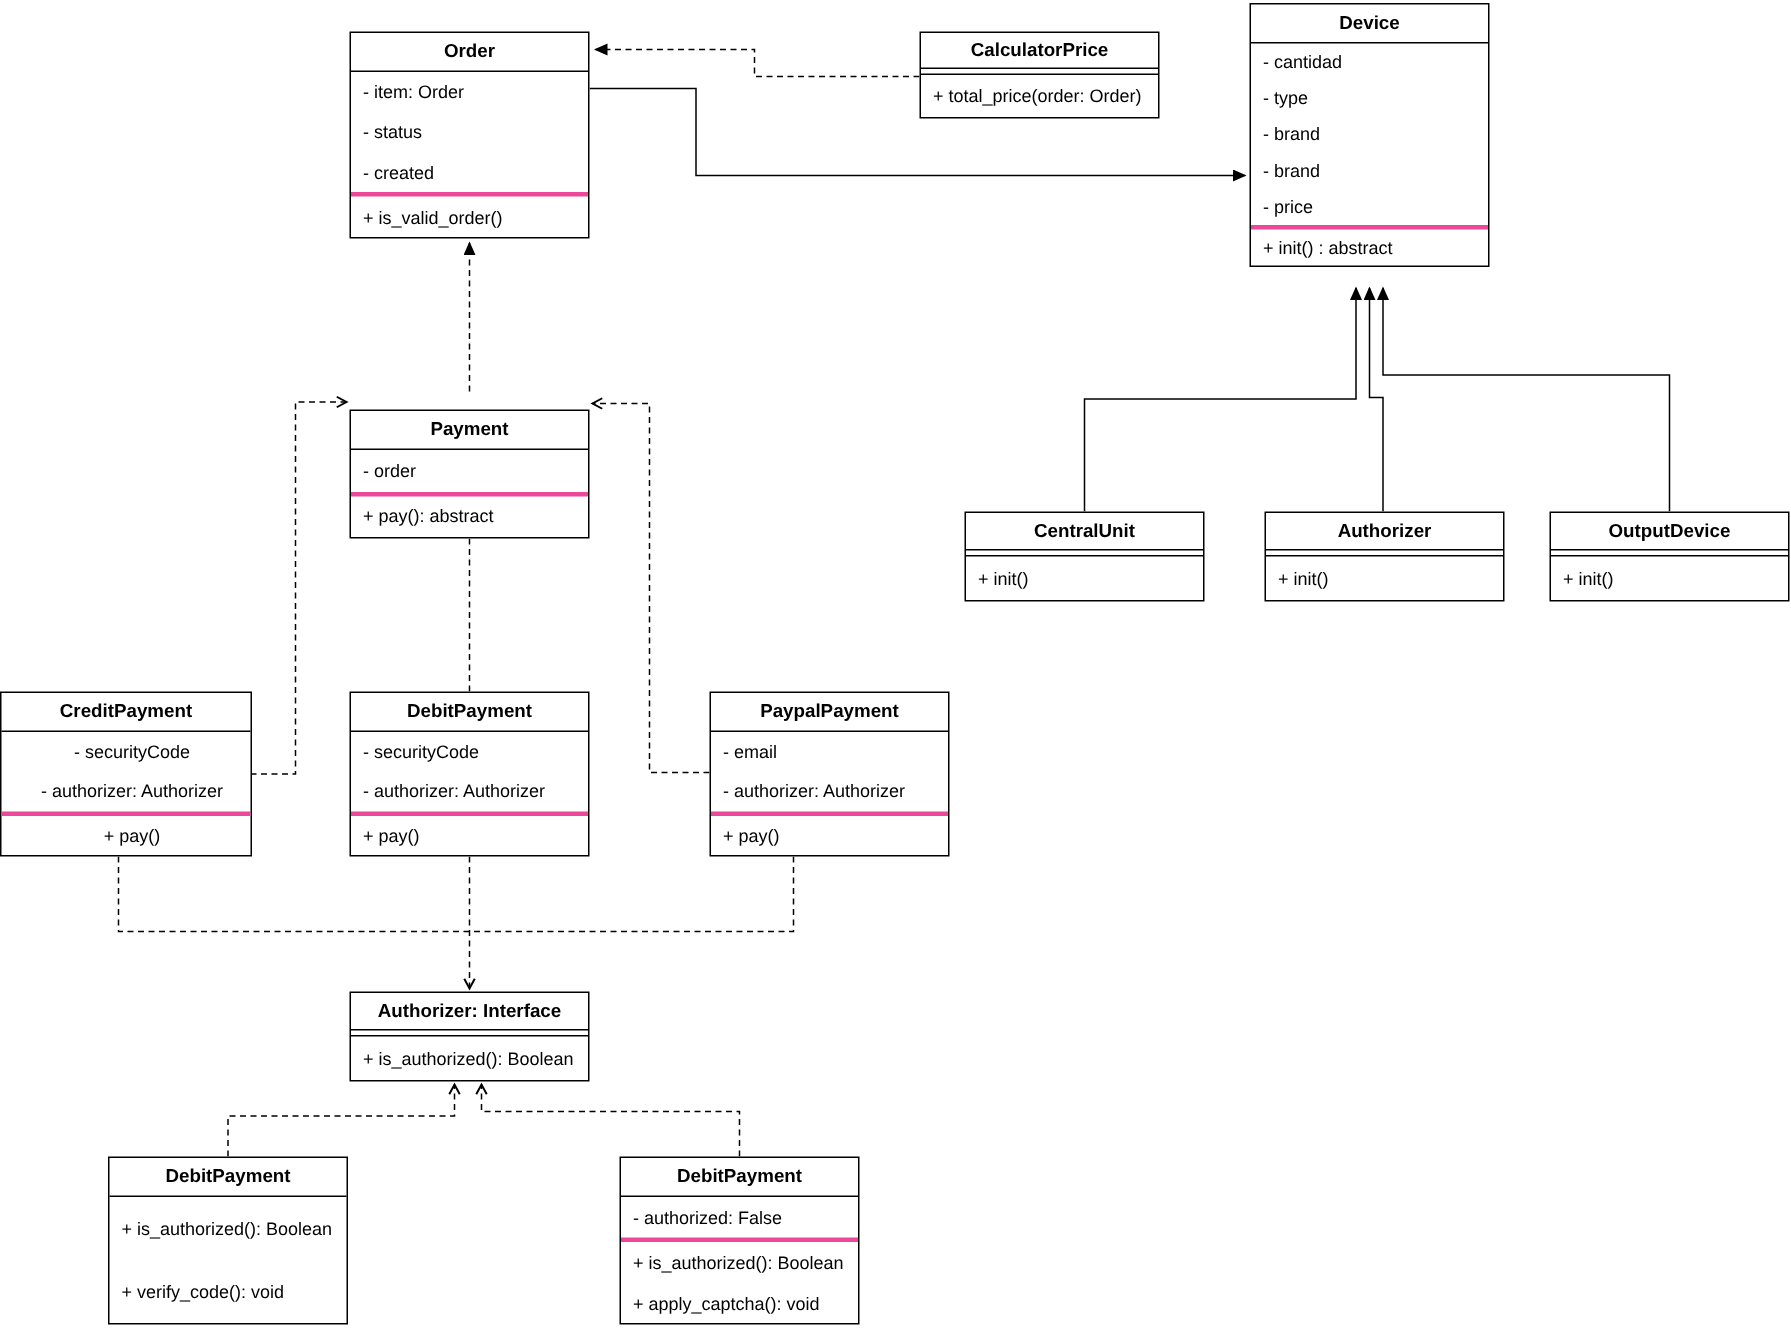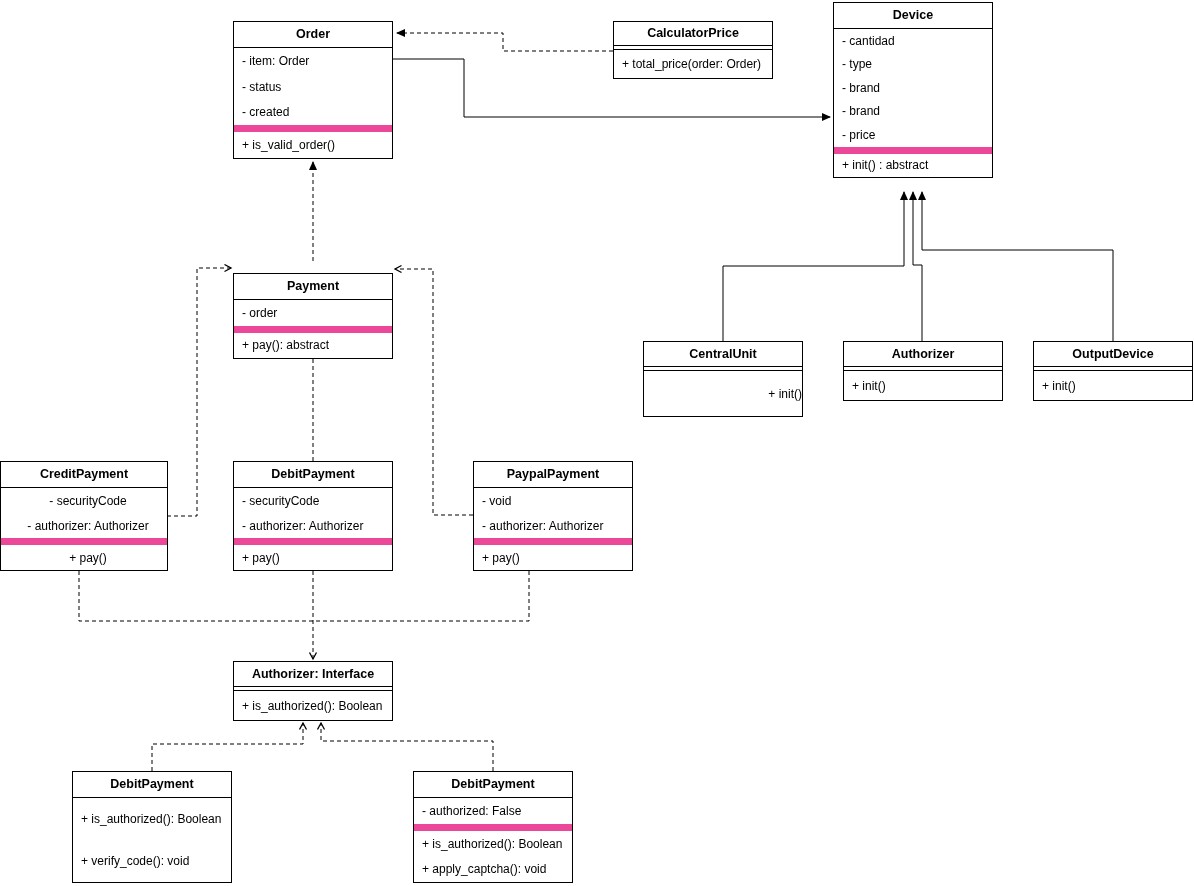--- a/index.html
+++ b/index.html
@@ -42,21 +42,21 @@
     border-bottom: 1px solid #000000;
   }
   .uml-section {
     display: flex;
     flex-direction: column;
     justify-content: space-around;
     padding-left: 8px;
     overflow: hidden;
     min-height: 0;
   }
-  .uml-section.bordered { border-bottom: 7px solid #ec4899; }
+  .uml-section.bordered { border-bottom: 3px solid #ec4899; }
   .uml-row { white-space: nowrap; }
 </style>
 </head>
 <body>
 
 <div id="canvas">
 
   <svg id="connector-layer">
     <defs>
       <marker id="mFilled" markerWidth="12" markerHeight="12" refX="8" refY="4" orient="auto" markerUnits="userSpaceOnUse">
@@ -124,21 +124,21 @@
   <div class="uml-class" style="left:233px;top:273px;width:160px;height:86px;">
     <div class="uml-title">Payment</div>
     <div class="uml-section bordered" style="flex-grow:1">
       <div class="uml-row">- order</div>
     </div>
     <div class="uml-section" style="flex-grow:1">
       <div class="uml-row">+ pay(): abstract</div>
     </div>
   </div>
 
-  <div class="uml-class" style="left:643px;top:341px;width:160px;height:76px;text-align:right;">
+  <div class="uml-class" style="left:643px;top:341px;width:160px;height:60px;">
     <div class="uml-title" style="flex-basis:24px">CentralUnit</div>
     <div class="uml-sep"></div>
     <div class="uml-section" style="flex-grow:1">
       <div class="uml-row">+ init()</div>
     </div>
   </div>
 
   <div class="uml-class" style="left:843px;top:341px;width:160px;height:60px;">
     <div class="uml-title" style="flex-basis:24px">Authorizer</div>
     <div class="uml-sep"></div>
@@ -173,21 +173,21 @@
       <div class="uml-row">- authorizer: Authorizer</div>
     </div>
     <div class="uml-section" style="flex-grow:1">
       <div class="uml-row">+ pay()</div>
     </div>
   </div>
 
   <div class="uml-class" style="left:473px;top:461px;width:160px;height:110px;">
     <div class="uml-title">PaypalPayment</div>
     <div class="uml-section bordered" style="flex-grow:2">
-      <div class="uml-row">- void</div>
+      <div class="uml-row">- email</div>
       <div class="uml-row">- authorizer: Authorizer</div>
     </div>
     <div class="uml-section" style="flex-grow:1">
       <div class="uml-row">+ pay()</div>
     </div>
   </div>
 
   <div class="uml-class" style="left:233px;top:661px;width:160px;height:60px;">
     <div class="uml-title" style="flex-basis:24px">Authorizer: Interface</div>
     <div class="uml-sep"></div>

